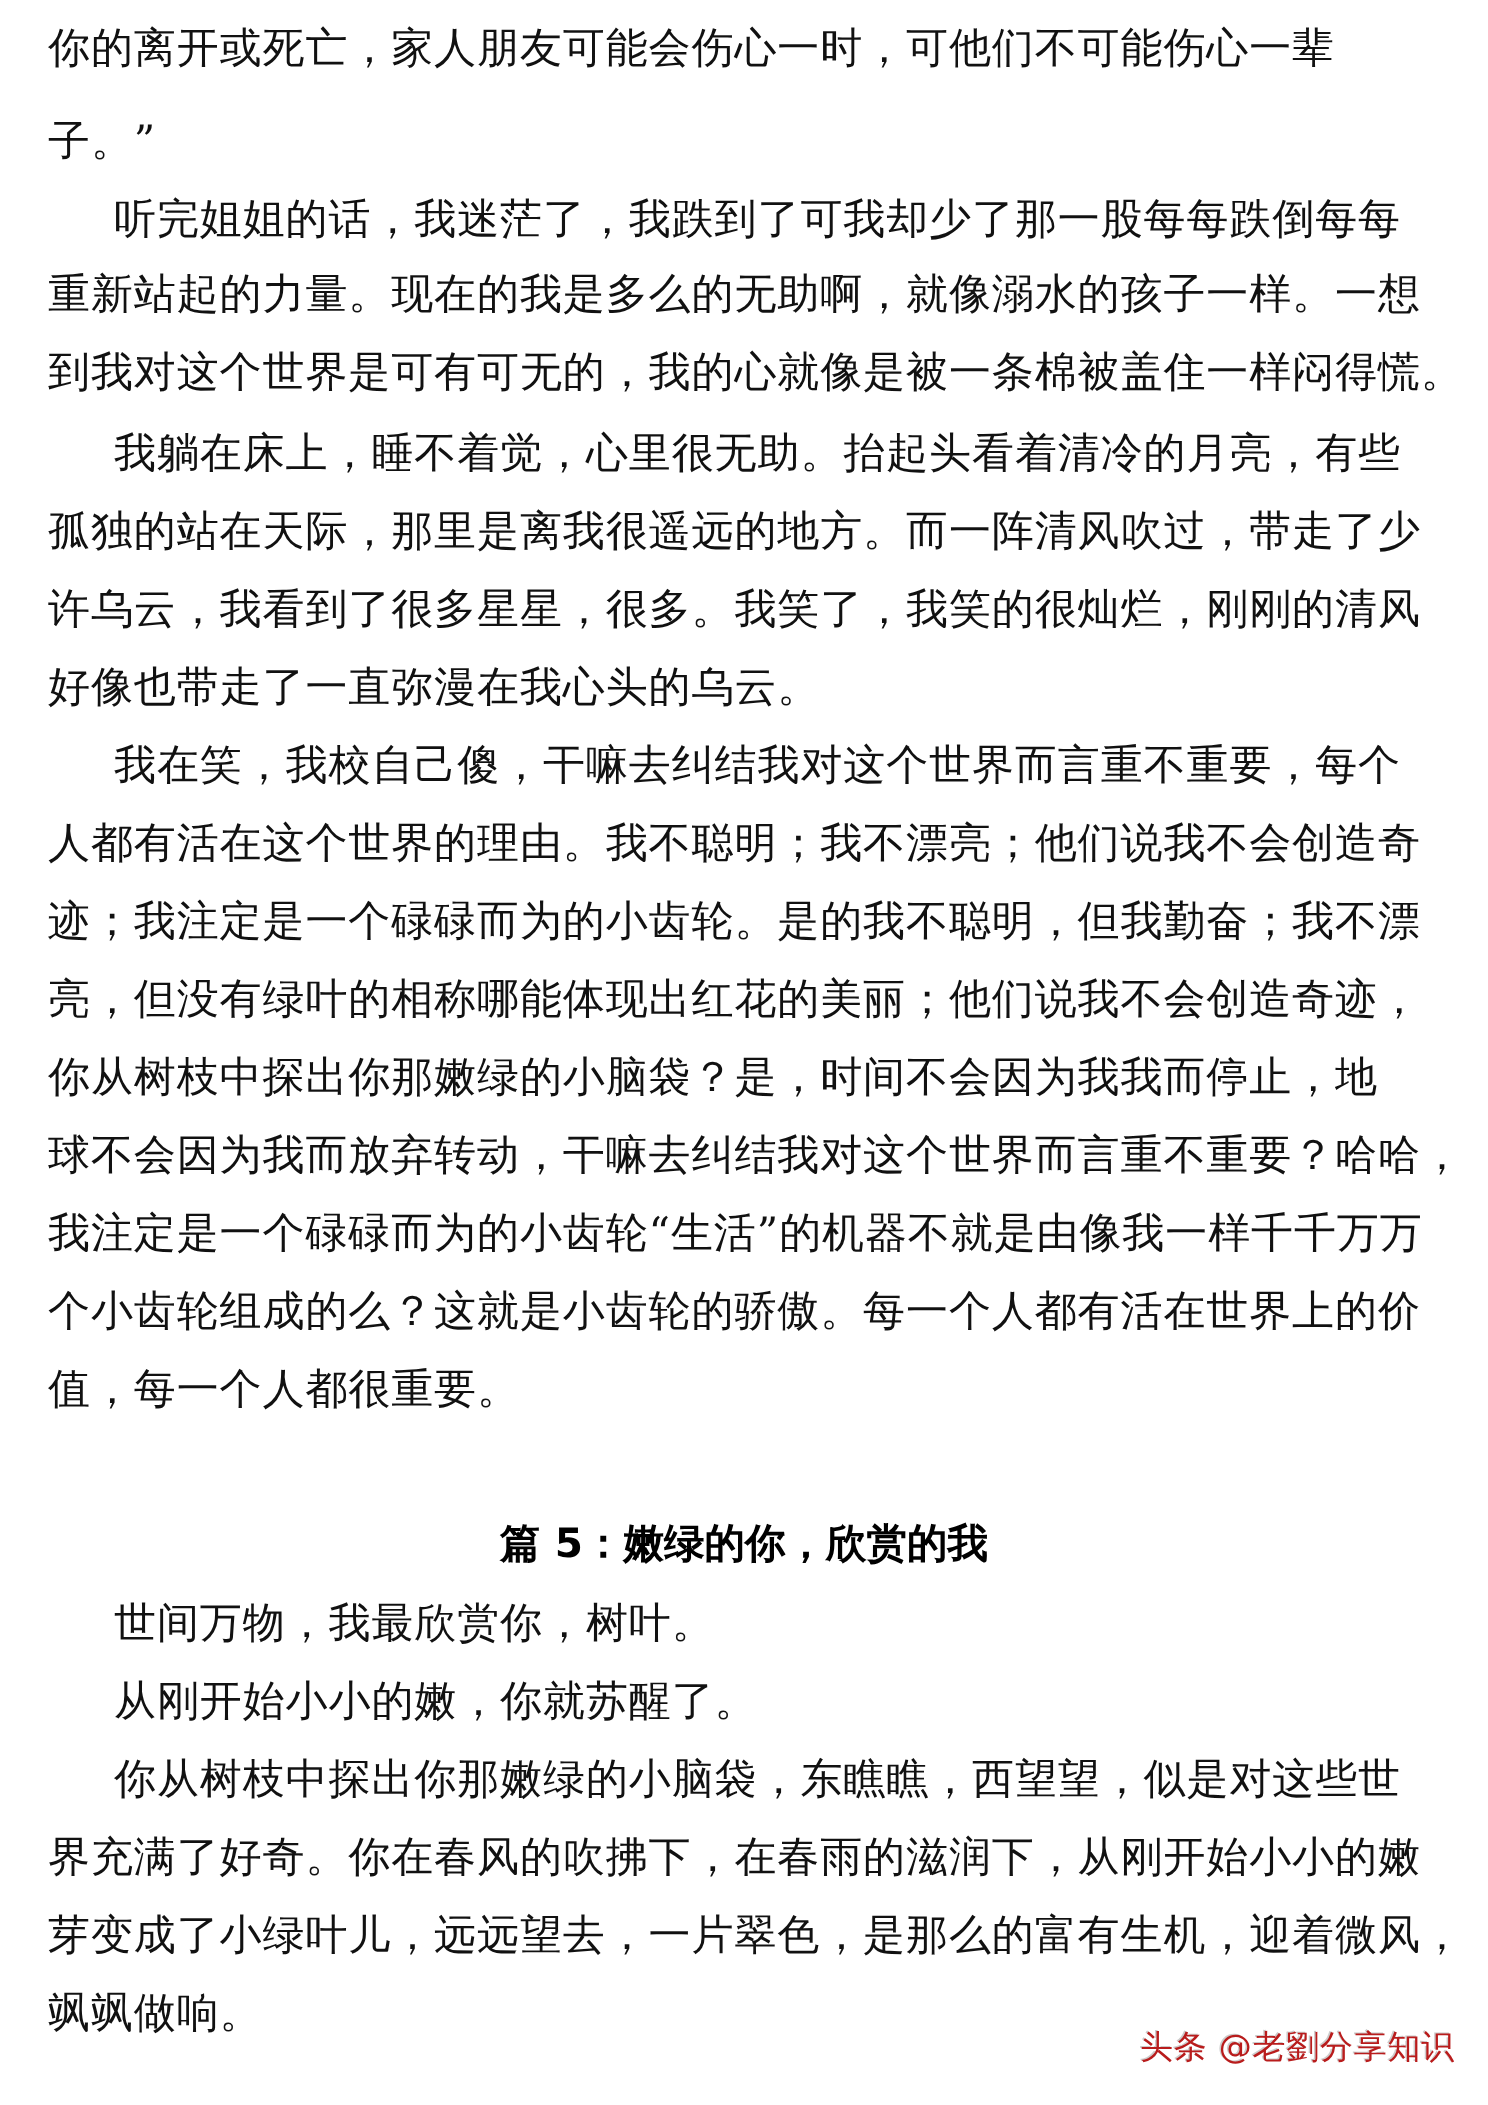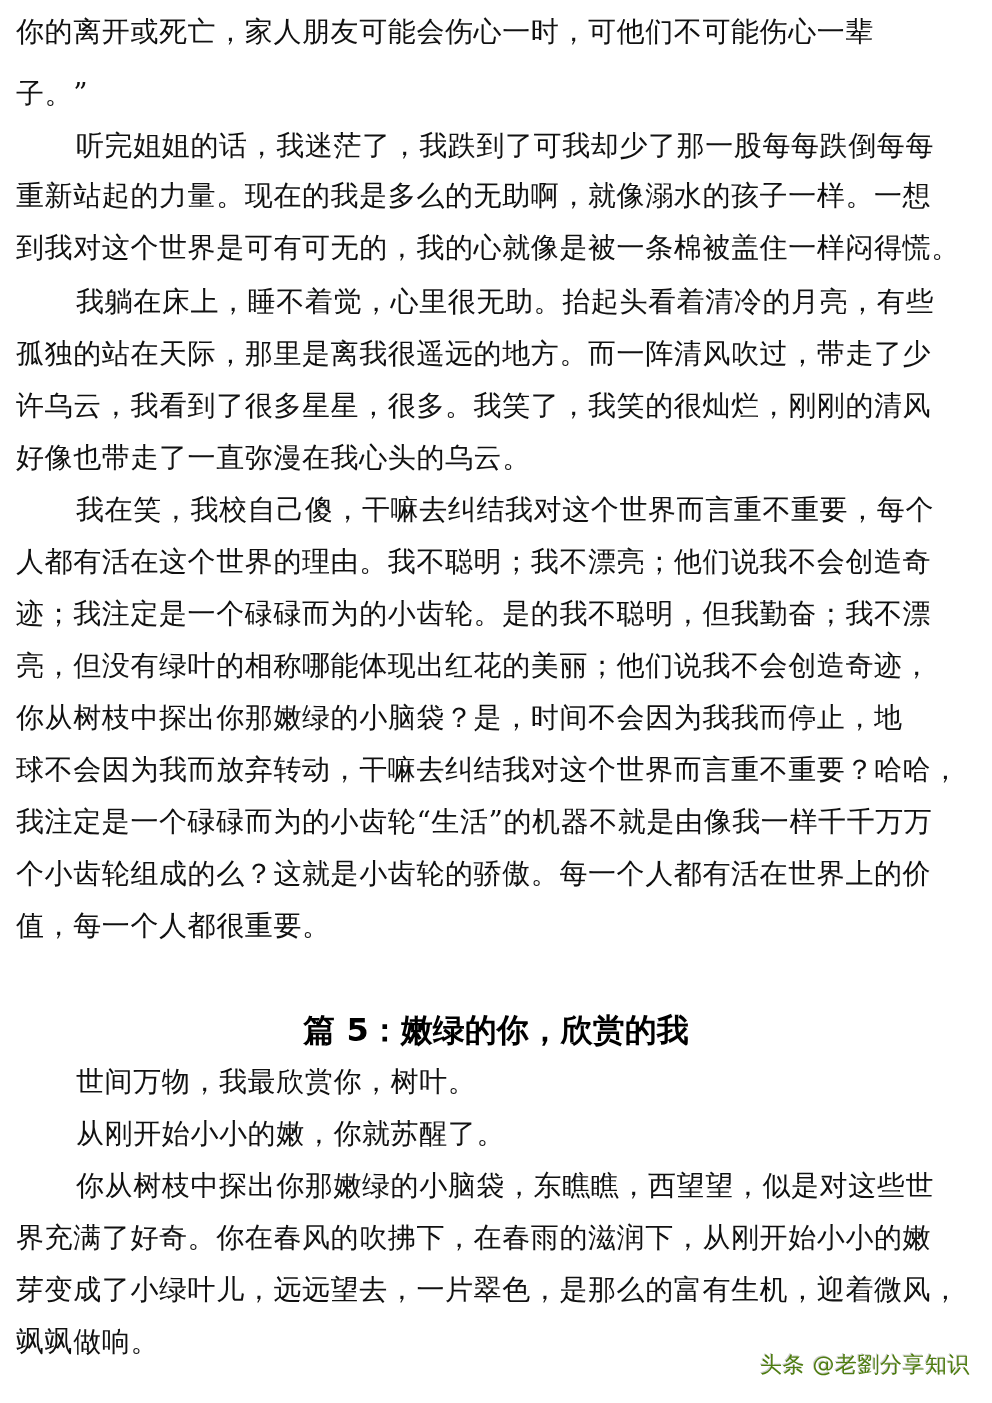--- a/index.html
+++ b/index.html
@@ -16,47 +16,47 @@
       color: #111111;
     }
     .page {
       position: absolute;
       left: 16px;
       top: 0;
       width: 960px;
     }
     .line {
       position: absolute;
-      left: 0;
+      left: 16px;
       height: 52px;
       line-height: 52px;
       font-size: 28px;
       white-space: nowrap;
       letter-spacing: 0.6px;
     }
     .line.indent { left: 60px; }
     .title {
       position: absolute;
       left: 0;
       width: 960px;
       text-align: center;
       font-family: "DejaVu Sans", "Liberation Sans", sans-serif;
       font-weight: bold;
-      font-size: 32px;
+      font-size: 27px;
       line-height: 52px;
       height: 52px;
       color: #000;
     }
     .watermark {
       position: absolute;
       right: 22px;
       top: 1350px;
       font-family: "DejaVu Sans", "Liberation Sans", sans-serif;
       font-size: 22px;
-      color: #4d7c0f;
+      color: #b91c1c;
       text-shadow: 1px 1px 0 #ffffff, -1px -1px 0 #cccccc;
       letter-spacing: 0.5px;
     }
   </style>
 </head>
 <body>
 
 <div class="page">
   <div class="line" style="top:6px">你的离开或死亡，家人朋友可能会伤心一时，可他们不可能伤心一辈</div>
   <div class="line" style="top:68px">子。”</div>

